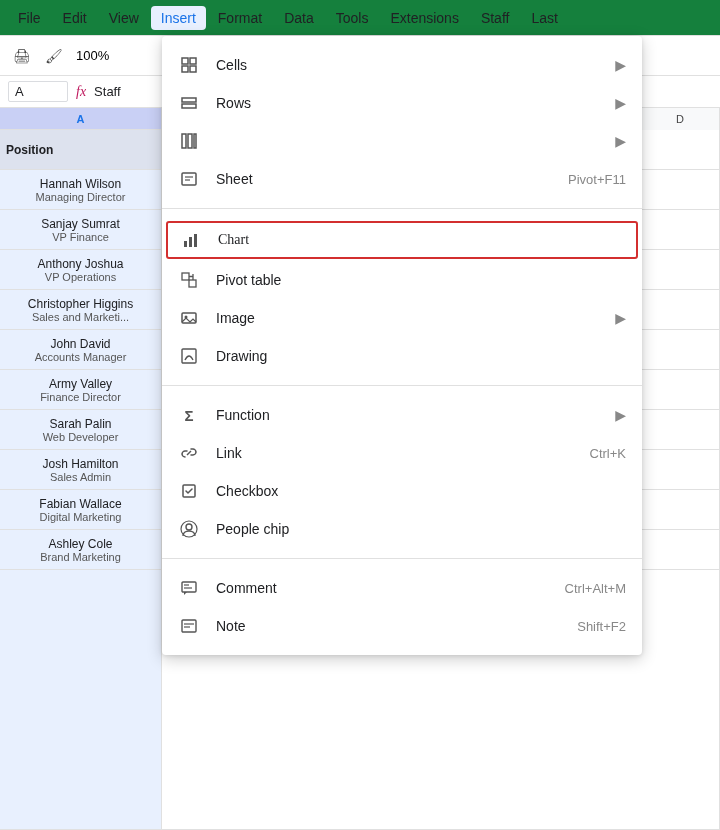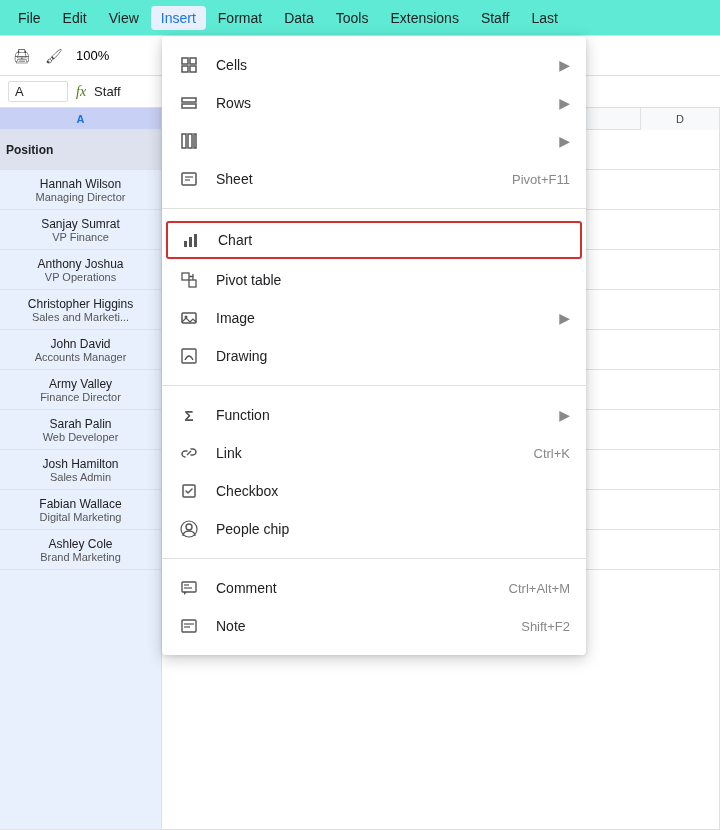--- a/index.html
+++ b/index.html
@@ -11,21 +11,21 @@
       height: 830px;
       overflow: hidden;
       position: relative;
     }
 
     
     .menu-bar {
       display: flex;
       align-items: center;
       height: 36px;
-      background: #5eead4;
+      background: #15803d;
       border-bottom: 1px solid #e0e0e0;
       padding: 0 8px;
       gap: 2px;
     }
     .menu-item {
       padding: 4px 10px;
       cursor: pointer;
       border-radius: 4px;
       color: #202124;
       font-size: 14px;
@@ -75,21 +75,21 @@
     }
     .cell-ref {
       width: 60px;
       font-size: 13px;
       color: #202124;
       border: 1px solid #dadce0;
       padding: 2px 6px;
       border-radius: 2px;
     }
     .formula-icon {
-      color: #4d7c0f;
+      color: #be185d;
       font-size: 14px;
       font-style: italic;
       font-family: serif;
     }
     .formula-content {
       font-size: 13px;
       color: #202124;
       flex: 1;
     }
     .col-header-cell {
@@ -131,21 +131,21 @@
       left: 0;
       right: 0;
       bottom: 0;
       z-index: 10;
       pointer-events: none;
     }
     .dropdown-menu {
       position: absolute;
       top: 36px;
       left: 162px;
-      width: 424px;
+      width: 480px;
       background: #fff;
       border-radius: 4px;
       box-shadow: 0 4px 16px rgba(0,0,0,0.2), 0 1px 4px rgba(0,0,0,0.1);
       z-index: 100;
       padding: 6px 0;
       pointer-events: all;
     }
     .menu-section {
       padding: 4px 0;
     }
@@ -410,21 +410,21 @@
             </svg>
         </span>
         <span class="dropdown-item-label">Sheet</span>
         <span class="dropdown-item-shortcut">Pivot+F11</span>
       </div>
     </div>
 
     <div class="menu-separator"></div>
 
     <div class="menu-section">
-      <div class="dropdown-item highlighted" style="border:2.5px solid #d32f2f; border-radius:3px; margin: 2px 4px; padding:6px 12px;">
+      <div class="dropdown-item highlighted" style="border:2.5px solid #d32f2f; border-radius:3px; margin: 2px 4px; padding:6px 12px;font-family:Liberation Serif, serif;">
         <span class="dropdown-item-icon">
           <svg width="18" height="18" viewBox="0 0 18 18" fill="none">
               <rect x="2" y="10" width="3" height="6" fill="#555"></rect>
               <rect x="7" y="6" width="3" height="10" fill="#555"></rect>
               <rect x="12" y="3" width="3" height="13" fill="#555"></rect>
             </svg>
         </span>
         <span class="dropdown-item-label">Chart</span>
       </div>
       <div class="dropdown-item">

